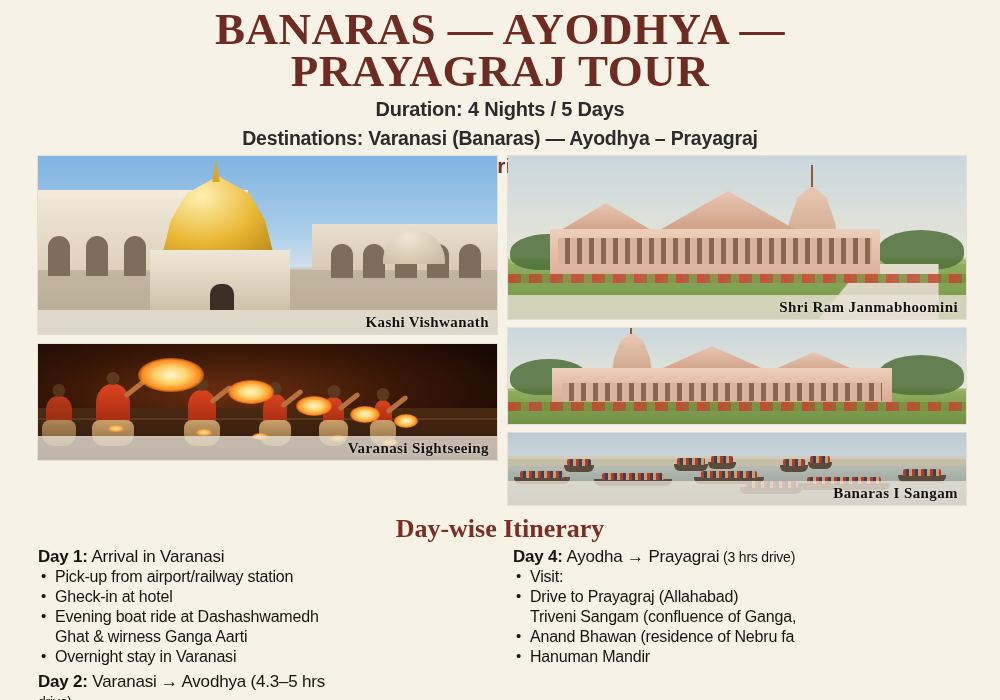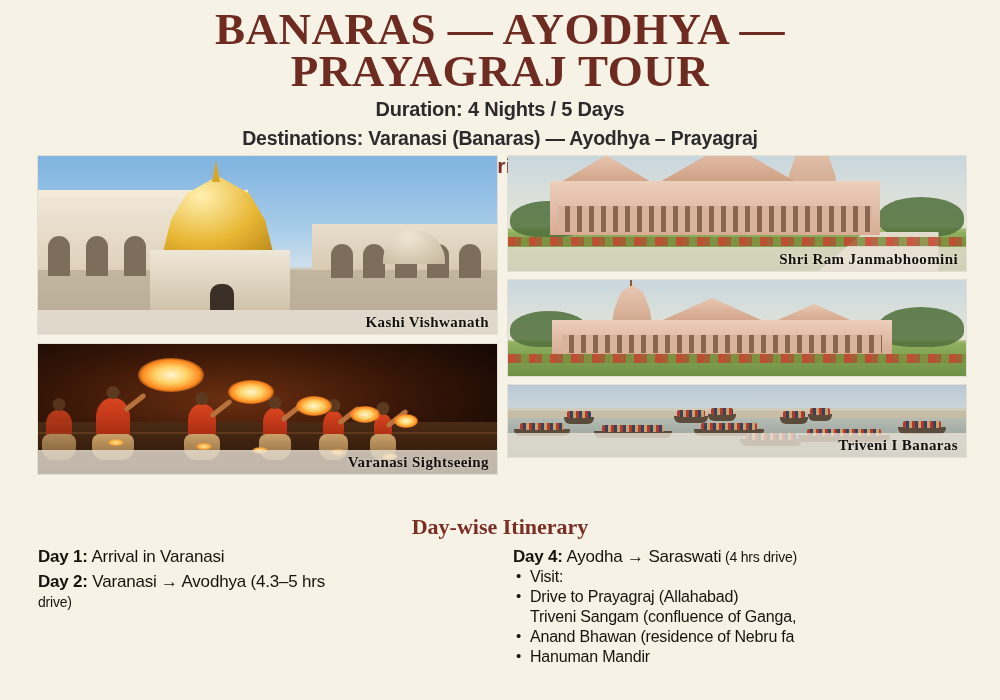--- a/index.html
+++ b/index.html
@@ -66,21 +66,21 @@
   .kashi .dome{
     position:absolute;left:124px;bottom:78px;width:112px;height:80px;
     background:radial-gradient(ellipse at 35% 25%,#fff0b0,#e8b733 55%,#b8861a 100%);
     clip-path:polygon(50% 0,78% 22%,92% 55%,100% 100%,0 100%,8% 55%,22% 22%);
   }
   .kashi .spire{position:absolute;left:174px;bottom:152px;width:8px;height:22px;background:#d9a62b;clip-path:polygon(50% 0,100% 100%,0 100%);}
   .kashi .minidome{position:absolute;right:52px;bottom:70px;width:62px;height:34px;background:radial-gradient(ellipse at 40% 20%,#efe6d4,#c6b79d);border-radius:32px 32px 0 0;}
   .kashi .doorway{position:absolute;left:172px;bottom:24px;width:24px;height:26px;background:#3a3027;border-radius:10px 10px 0 0;}
 
   
-  .aarti{height:130px;background:radial-gradient(ellipse at 42% 42%,#6b2f10 0%,#3a1707 45%,#1a0a04 80%,#0d0502 100%);}
+  .aarti{height:116px;background:radial-gradient(ellipse at 42% 42%,#6b2f10 0%,#3a1707 45%,#1a0a04 80%,#0d0502 100%);}
   .aarti .steps{position:absolute;left:0;right:0;bottom:0;height:52px;background:linear-gradient(#4a2a14,#2a1608);}
   .aarti .stepline{position:absolute;left:0;right:0;height:2px;background:rgba(255,170,80,.14);}
   .priest{position:absolute;bottom:34px;}
   .priest .body{width:100%;height:100%;background:linear-gradient(#d9441f,#a32a10);border-radius:46% 46% 18% 18%;}
   .priest .skirt{position:absolute;left:-4px;right:-4px;bottom:-20px;height:26px;background:linear-gradient(#c9a06a,#8e6b3f);border-radius:8px 8px 12px 12px;}
   .priest .head{position:absolute;left:50%;top:-12px;transform:translateX(-50%);width:13px;height:13px;border-radius:50%;background:#5d3a1f;}
   .priest .arm{position:absolute;right:-18px;top:2px;width:26px;height:5px;background:#b8713d;transform:rotate(-38deg);border-radius:3px;}
   .flame{position:absolute;border-radius:50%;
     background:radial-gradient(ellipse,#fff6cf 0%,#ffd166 35%,#ff8a1f 62%,rgba(255,110,20,0) 78%);
     filter:blur(.4px);}
@@ -109,21 +109,21 @@
   .sangam{background:linear-gradient(#b9c9d3 0%,#c8d4da 30%,#cfd4cf 38%,#b8bfb6 42%,#9fa9a2 70%,#8d978f 100%);}
   .sangam .hazeband{position:absolute;left:0;right:0;top:32%;height:8px;background:#cfc9b4;opacity:.8;}
   .sangam .sand{position:absolute;left:0;right:0;top:36%;height:7px;background:#c6bda4;}
   .boat{position:absolute;height:7px;background:#5b4b3a;border-radius:0 0 6px 6px;}
   .boat .ppl{position:absolute;left:10%;right:10%;bottom:6px;height:7px;
     background:repeating-linear-gradient(90deg,#b5392b 0 3px,#31455f 3px 6px,#caa06a 6px 9px);border-radius:2px;}
 
   
   .itin-title{
     position:absolute;top:514px;left:0;width:1000px;text-align:center;
-    font-family:"Liberation Serif",serif;font-weight:bold;font-size:22px;color:#7a2e24;
+    font-family:"Liberation Serif",serif;font-weight:bold;font-size:26px;color:#7a2e24;
   }
   .cols{position:absolute;top:542px;left:0;width:856px;height:158px;overflow:hidden;}
   .col{position:absolute;top:0;}
   .col.left{left:38px;width:452px;}
   .col.right{left:513px;width:470px;}
   .dayhead{font-size:17px;color:#17140f;line-height:20px;margin-top:5px;letter-spacing:-.2px;}
   .dayhead b{font-weight:bold;}
   .dayhead .small{font-size:14px;}
   ul.items{list-style:none;margin:0;padding:0;}
   ul.items li{
@@ -228,21 +228,21 @@
         <div class="lamp" style="left:292px;bottom:18px;"></div>
         <div class="lamp" style="left:344px;bottom:14px;"></div>
 
         <div class="capband"></div>
         <div class="cap">Varanasi Sightseeing</div>
       </div>
     </div>
 
     <div class="col-right">
 
-      <div class="frame mandir" style="height:115px;">
+      <div class="frame mandir" style="height:163px;">
         <div class="sky"></div>
         <div class="lawn"></div>
         <div class="treeL"></div>
         <div class="treeR"></div>
         <div class="path"></div>
         <div class="shikhara" style="left:268px;bottom:56px;width:72px;height:78px;"></div>
         <div class="flag" style="left:303px;bottom:132px;height:22px;"></div>
         <div class="roof" style="left:150px;bottom:88px;width:140px;height:40px;"></div>
         <div class="roof" style="left:48px;bottom:86px;width:100px;height:30px;"></div>
         <div class="body" style="left:42px;bottom:36px;width:330px;height:54px;"></div>
@@ -300,34 +300,41 @@
         <div class="boat" style="left:232px;top:54px;width:62px;">
             <div class="ppl"></div>
           </div>
         <div class="boat" style="left:290px;top:50px;width:92px;">
             <div class="ppl"></div>
           </div>
         <div class="boat" style="left:390px;top:42px;width:48px;">
             <div class="ppl"></div>
           </div>
         <div class="capband"></div>
-        <div class="cap">Triveni I Banaras</div>
+        <div class="cap">Banaras I Sangam</div>
       </div>
     </div>
   </div>
 
   <div class="itin-title">Day-wise Itinerary</div>
 
   <div class="cols">
     <div class="col left" id="col-left">
         <div class="dayhead"><b>Day 1:</b><span> Arrival in Varanasi</span></div>
+        <ul class="items">
+          <li>Pick-up from airport/railway station</li>
+          <li>Gheck-in at hotel</li>
+          <li>Evening boat ride at Dashashwamedh</li>
+          <li class="noblt">Ghat &amp; wirness Ganga Aarti</li>
+          <li>Overnight stay in Varanasi</li>
+        </ul>
         <div class="dayhead"><b>Day 2:</b><span> Varanasi → Avodhya (4.3–5 hrs</span><br><span class="small">drive)</span></div>
       </div>
     <div class="col right" id="col-right">
-        <div class="dayhead"><b>Day 4:</b><span> Ayodha → Saraswati</span><span class="small">  (4 hrs drive)</span></div>
+        <div class="dayhead"><b>Day 4:</b><span> Ayodha → Prayagrai</span><span class="small">  (3 hrs drive)</span></div>
         <ul class="items">
           <li>Visit:</li>
           <li>Drive to Prayagraj (Allahabad)</li>
           <li class="noblt">Triveni Sangam (confluence of Ganga,</li>
           <li>Anand Bhawan (residence of Nebru fa</li>
           <li>Hanuman Mandir</li>
         </ul>
       </div>
   </div>
 

